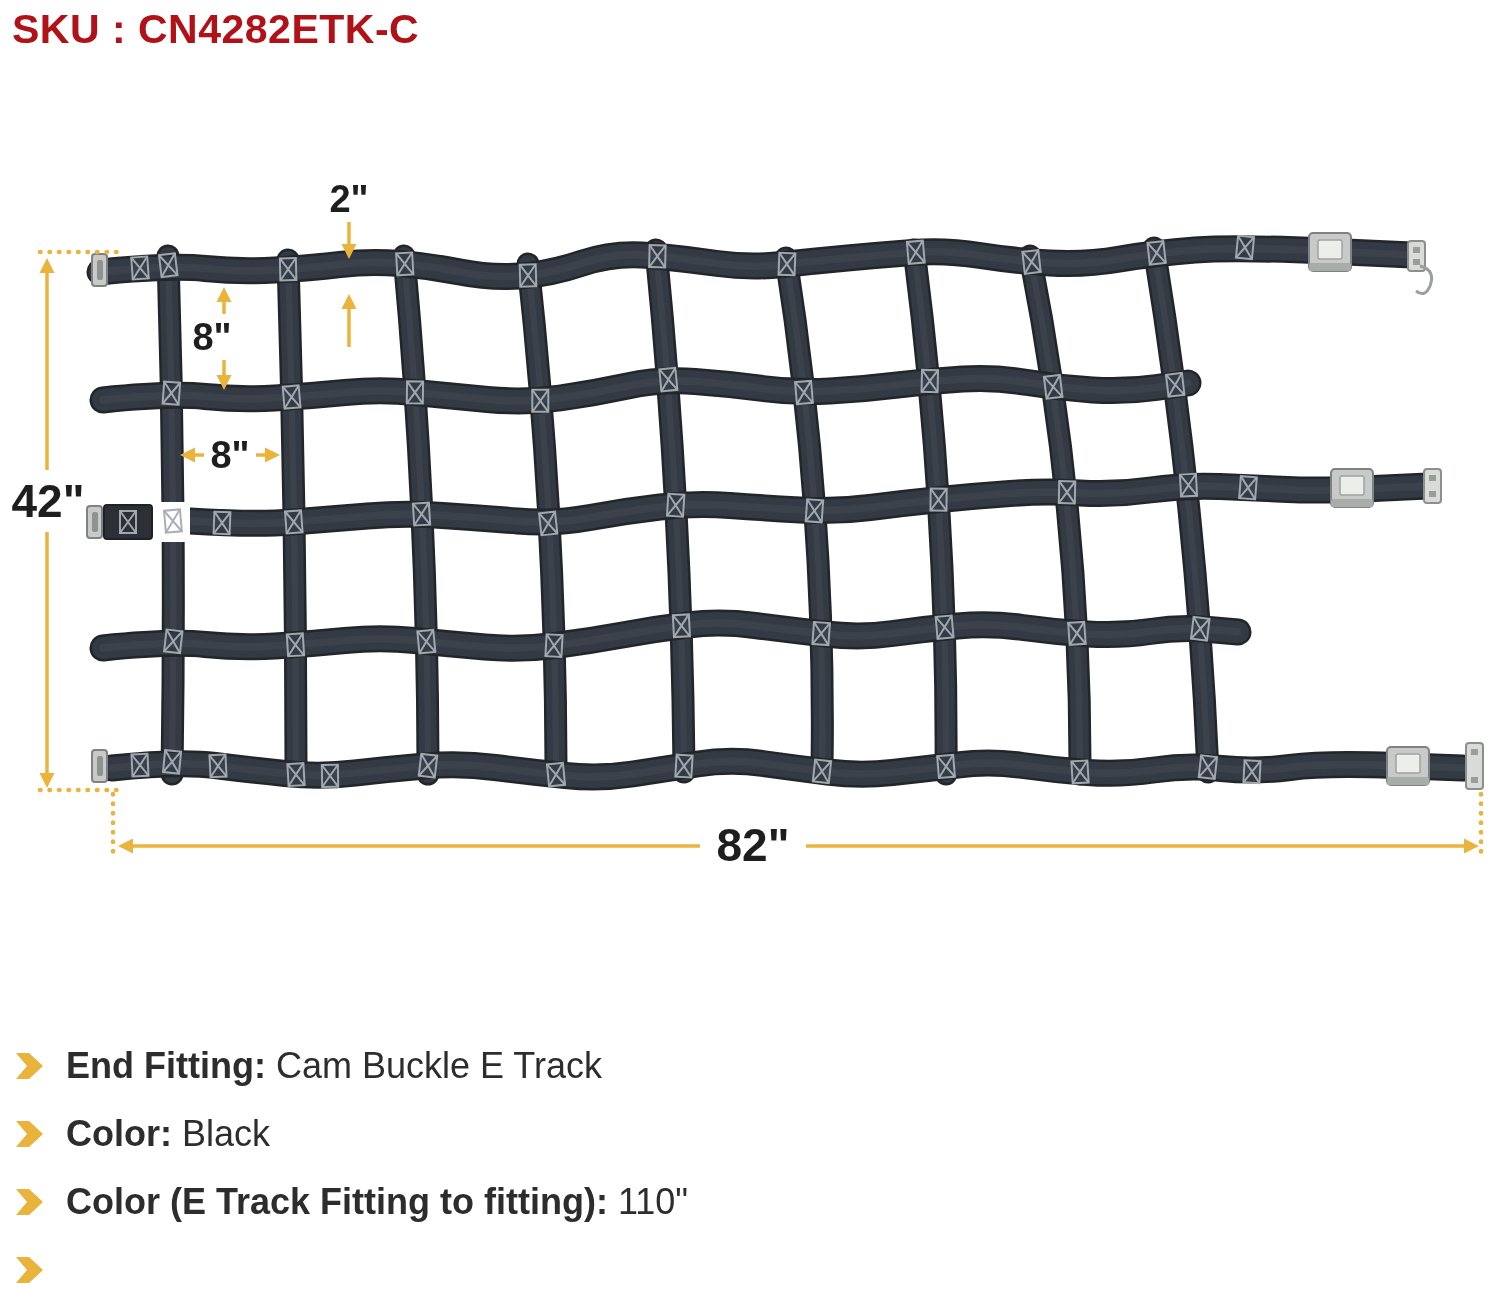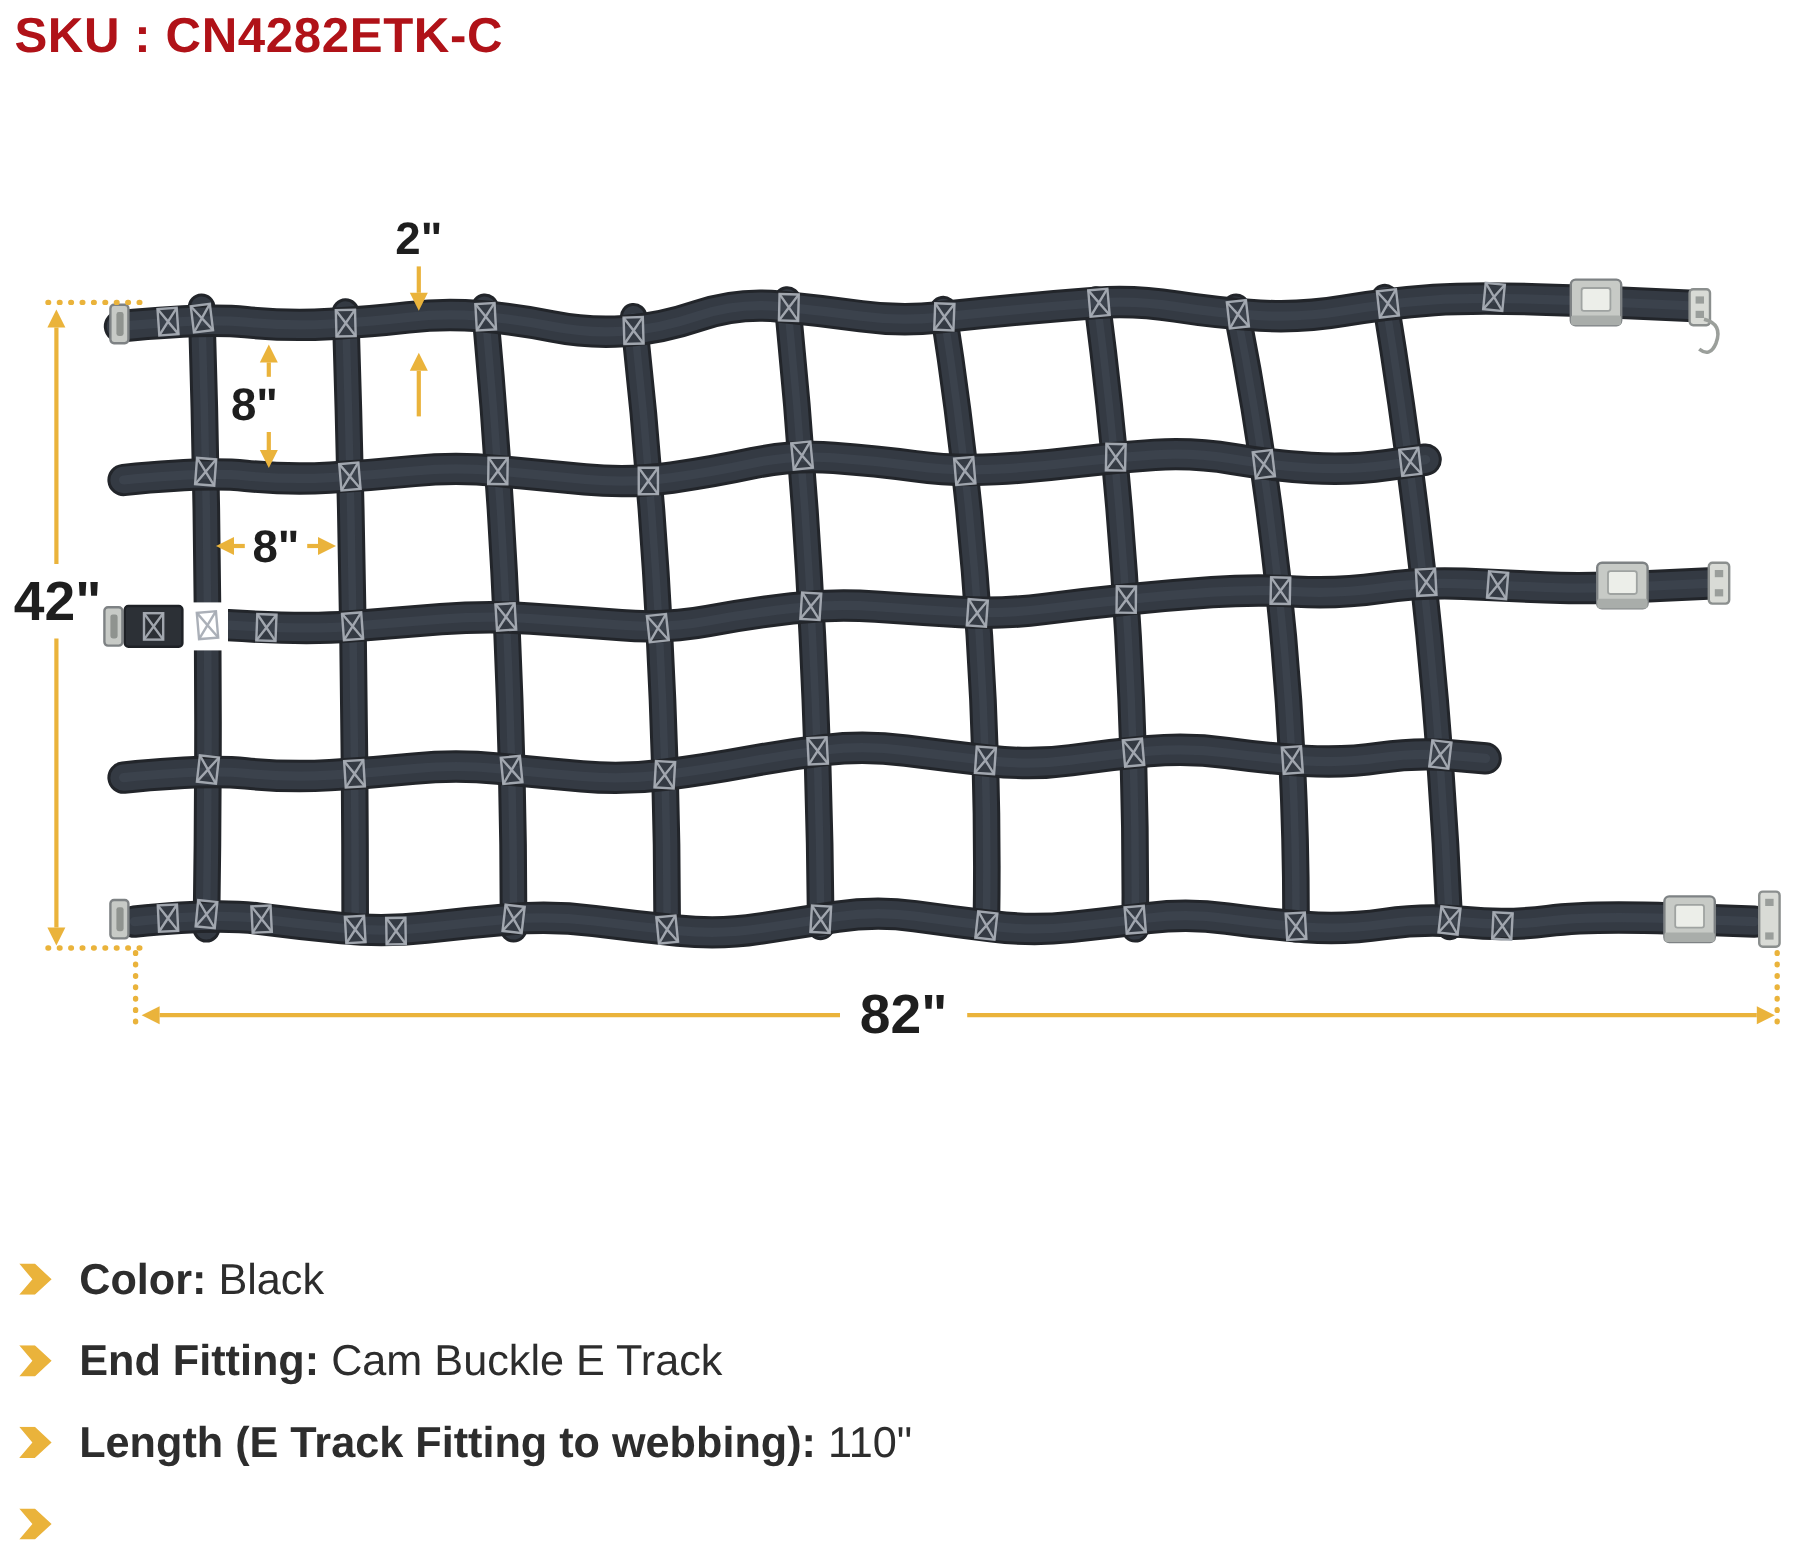--- a/index.html
+++ b/index.html
@@ -342,39 +342,39 @@
     <text class="dim big" x="753" y="861" text-anchor="middle">82"</text>
   </svg>
 
   <div class="specs">
     <div class="spec-item">
       <span class="chev">
         <svg width="30" height="26" viewBox="0 0 30 26">
             <polygon points="2,0 15,0 29,13 15,26 2,26 13,13" fill="#EAB33B"></polygon>
           </svg>
       </span>
+      <span class="lbl">End Fitting:</span>
+      <span class="val">Cam Buckle E Track</span>
+    </div>
+    <div class="spec-item">
+      <span class="chev">
+        <svg width="30" height="26" viewBox="0 0 30 26">
+            <polygon points="2,0 15,0 29,13 15,26 2,26 13,13" fill="#EAB33B"></polygon>
+          </svg>
+      </span>
       <span class="lbl">Color:</span>
       <span class="val">Black</span>
     </div>
     <div class="spec-item">
       <span class="chev">
         <svg width="30" height="26" viewBox="0 0 30 26">
             <polygon points="2,0 15,0 29,13 15,26 2,26 13,13" fill="#EAB33B"></polygon>
           </svg>
       </span>
-      <span class="lbl">End Fitting:</span>
-      <span class="val">Cam Buckle E Track</span>
-    </div>
-    <div class="spec-item">
-      <span class="chev">
-        <svg width="30" height="26" viewBox="0 0 30 26">
-            <polygon points="2,0 15,0 29,13 15,26 2,26 13,13" fill="#EAB33B"></polygon>
-          </svg>
-      </span>
-      <span class="lbl">Length (E Track Fitting to webbing):</span>
+      <span class="lbl">Color (E Track Fitting to fitting):</span>
       <span class="val">110"</span>
     </div>
     <div class="spec-item">
       <span class="chev">
         <svg width="30" height="26" viewBox="0 0 30 26">
             <polygon points="2,0 15,0 29,13 15,26 2,26 13,13" fill="#EAB33B"></polygon>
           </svg>
       </span>
       <span class="lbl"></span>
     </div>

